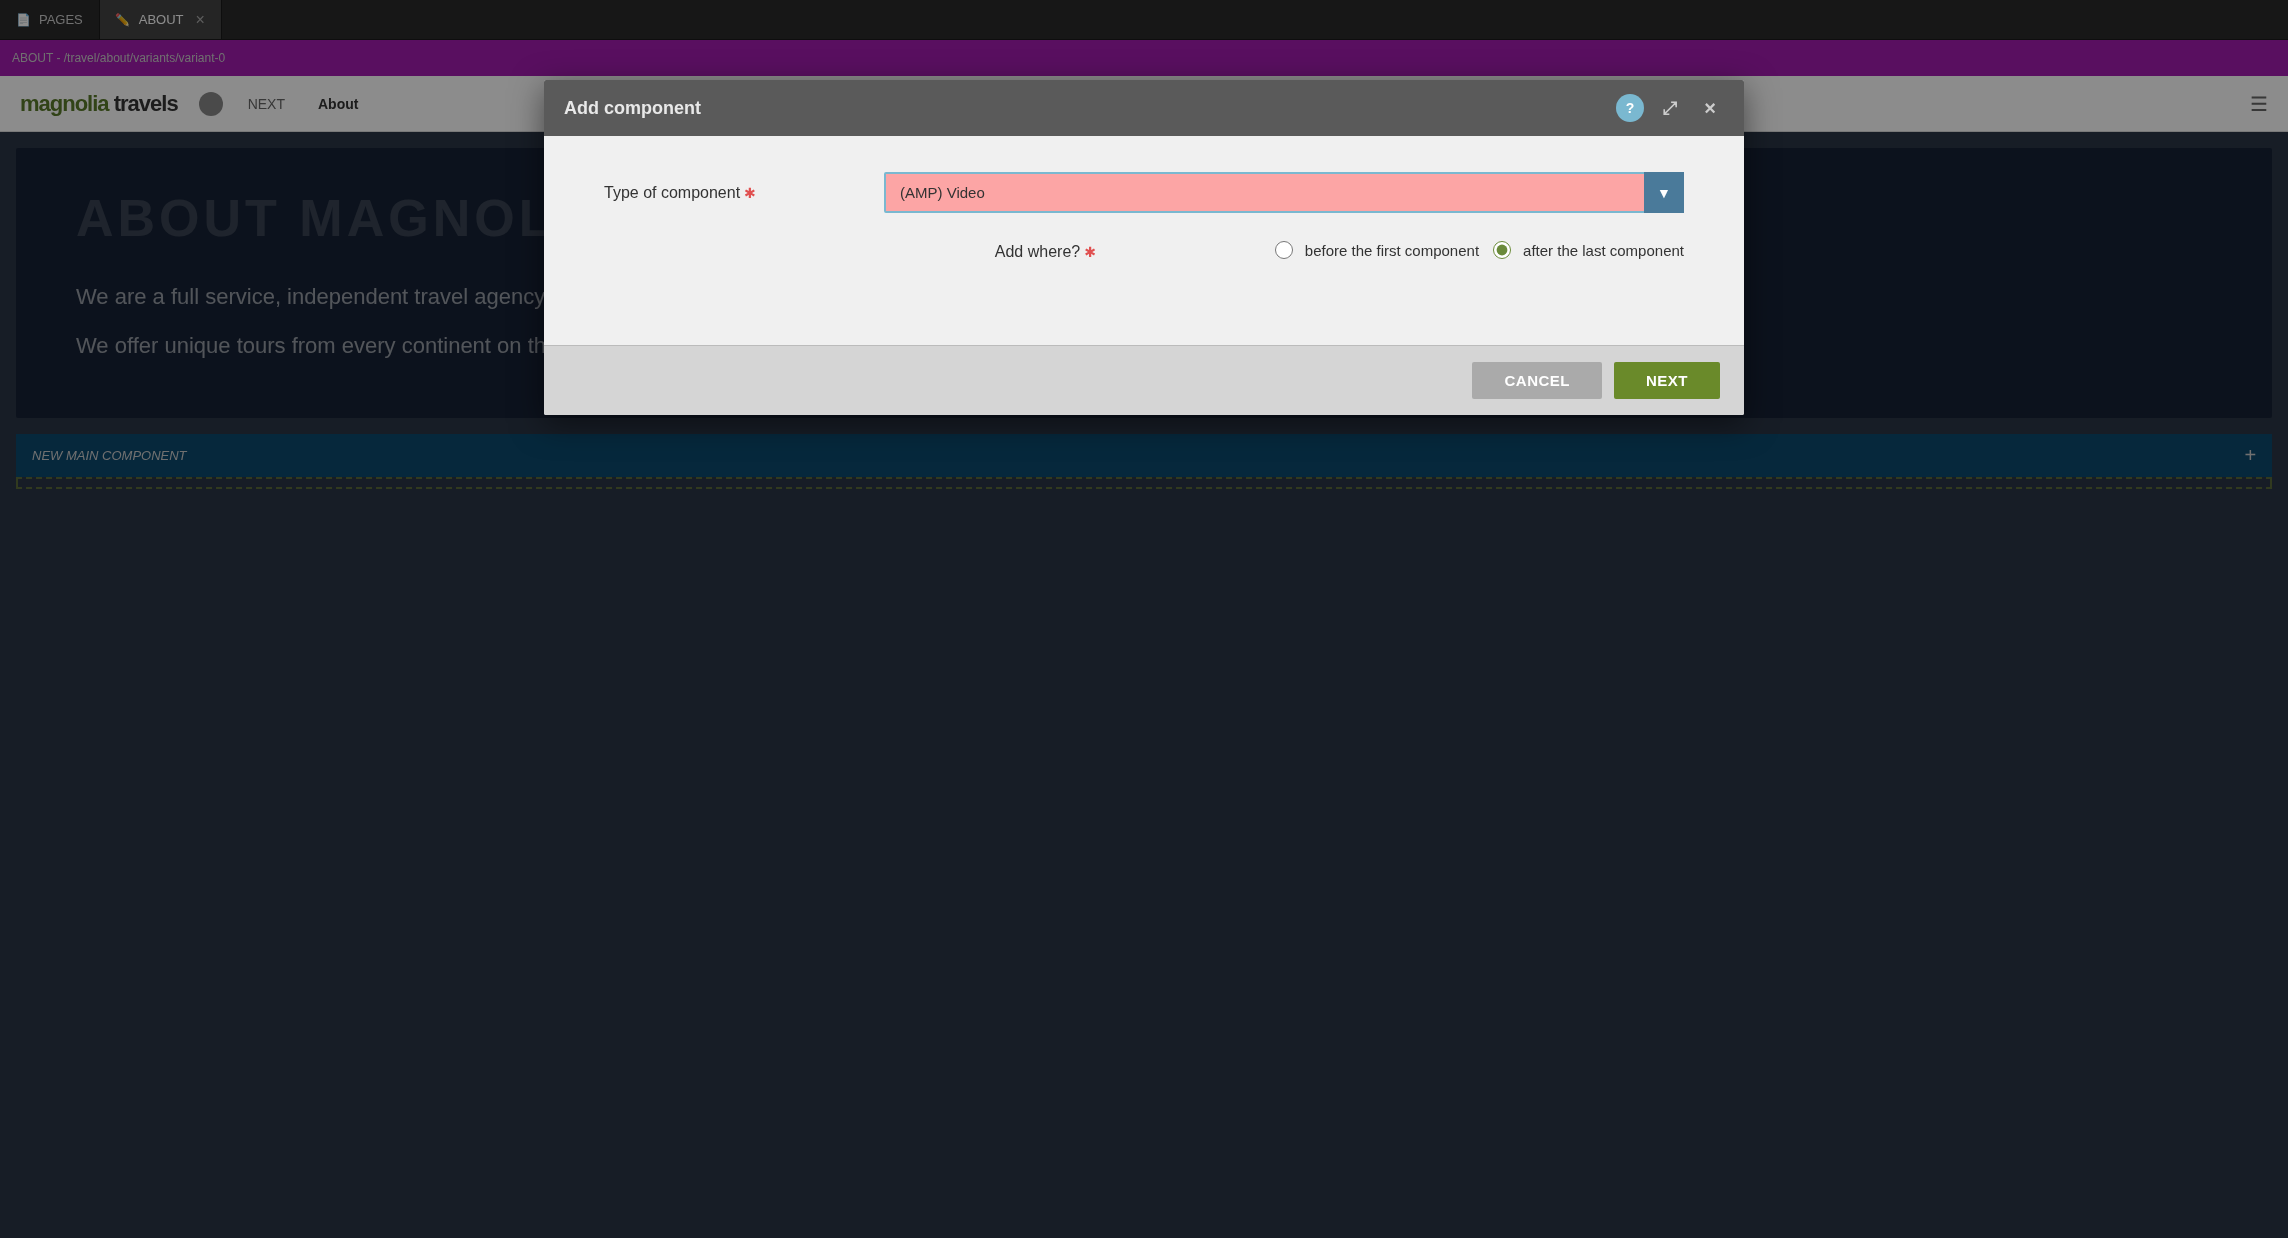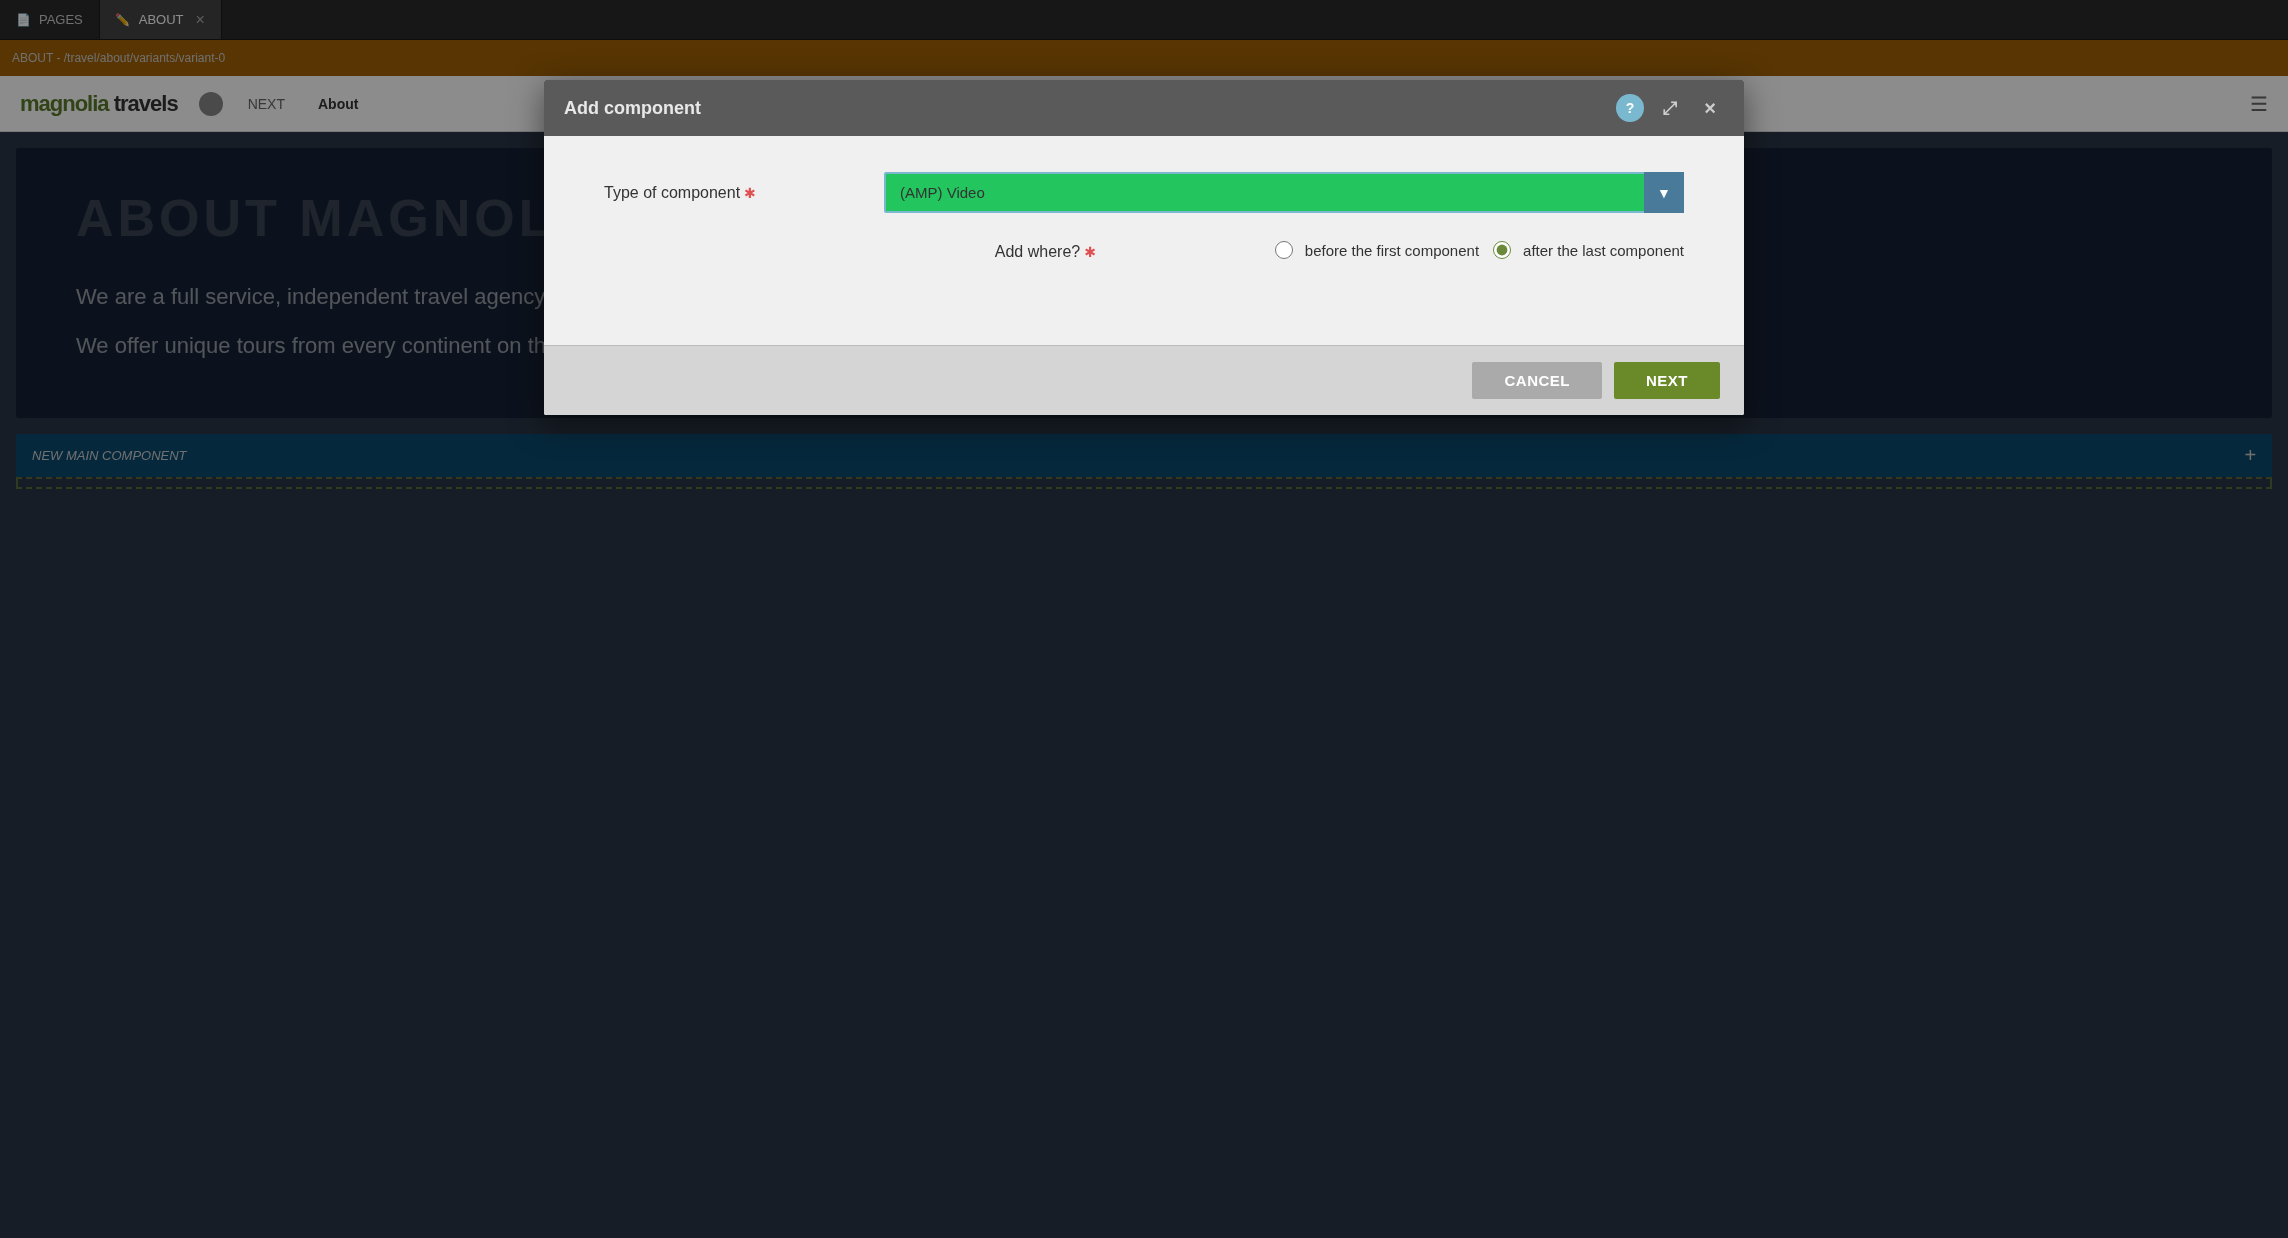--- a/index.html
+++ b/index.html
@@ -39,21 +39,21 @@
       font-size: 12px;
     }
     .tab .close-icon {
       font-size: 16px;
       color: #aaa;
       margin-left: 4px;
     }
 
     
     .top-bar {
-      background: #a16207;
+      background: #a21caf;
       height: 36px;
       display: flex;
       align-items: center;
       padding: 0 12px;
       color: #ccc;
       font-size: 12px;
       gap: 8px;
     }
     .breadcrumb-text {
       color: #ccc;
@@ -260,21 +260,21 @@
     }
     .form-control-wrap {
       flex: 1;
       position: relative;
     }
     .form-select {
       width: 100%;
       padding: 10px 40px 10px 14px;
       font-size: 15px;
       color: #333;
-      background: #22c55e;
+      background: #fca5a5;
       border: 2px solid #7ab8d0;
       border-radius: 2px;
       appearance: none;
       cursor: pointer;
       outline: none;
     }
     .select-arrow {
       position: absolute;
       right: 0;
       top: 0;

